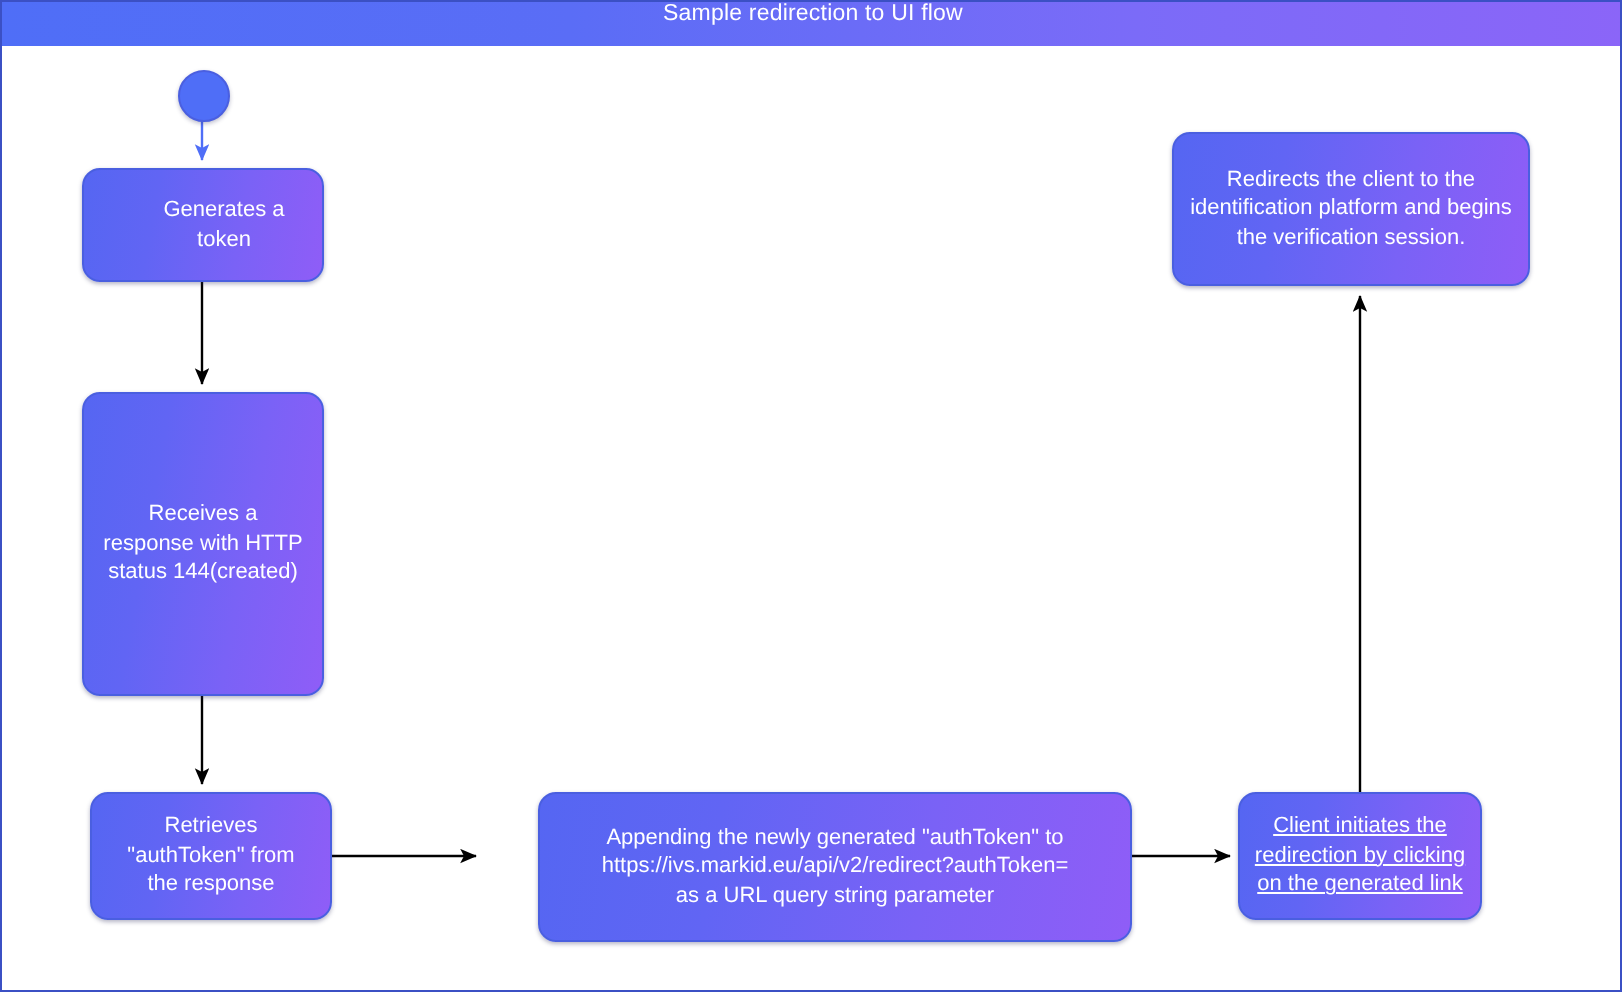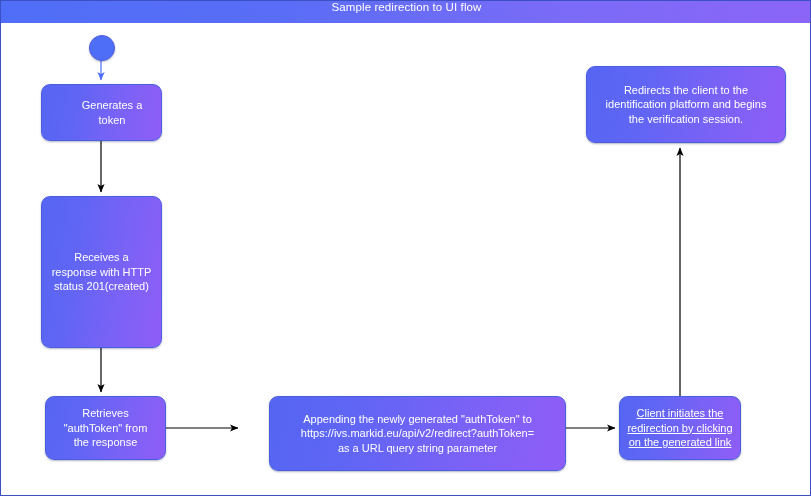--- a/index.html
+++ b/index.html
@@ -82,21 +82,21 @@
     border-radius: 50%;
     background: #4f6ef7;
     border: 1px solid #4a5fe0;
     box-shadow: 0 1px 2px rgba(40, 40, 90, 0.3);
   }
   #node-generates  { left: 40px;  top: 61px;  width: 121px; height: 57px; padding-left: 27px; }
   #node-receives   { left: 40px;  top: 173px; width: 121px; height: 152px; }
   #node-retrieves  { left: 44px;  top: 373px; width: 121px; height: 64px; }
   #node-appending  { left: 241px; top: 373px; width: 297px; height: 75px; margin-left: 27px; }
   #node-client     { left: 618px; top: 373px; width: 122px; height: 64px; text-decoration: underline; }
-  #node-redirects  { left: 585px; top: 43px;  width: 200px; height: 77px; }
+  #node-redirects  { left: 585px; top: 43px;  width: 179px; height: 77px; }
   #start-node      { left: 88px;  top: 12px; }
 </style>
 </head>
 <body>
 
 <div id="diagram-window">
 
   <div id="title-bar">
     <span class="title-text">Sample redirection to UI flow</span>
   </div>
@@ -128,21 +128,21 @@
 
     <div id="start-node"></div>
 
     <div class="node" id="node-generates">
       <span class="node-label">Generates a token</span>
     </div>
 
     <div class="node" id="node-receives">
       <span class="node-label">Receives a
 response with HTTP
-status 201(created)</span>
+status 144(created)</span>
     </div>
 
     <div class="node" id="node-retrieves">
       <span class="node-label">Retrieves
 "authToken" from
 the response</span>
     </div>
 
     <div class="node" id="node-appending">
       <span class="node-label">Appending the newly generated "authToken" to

